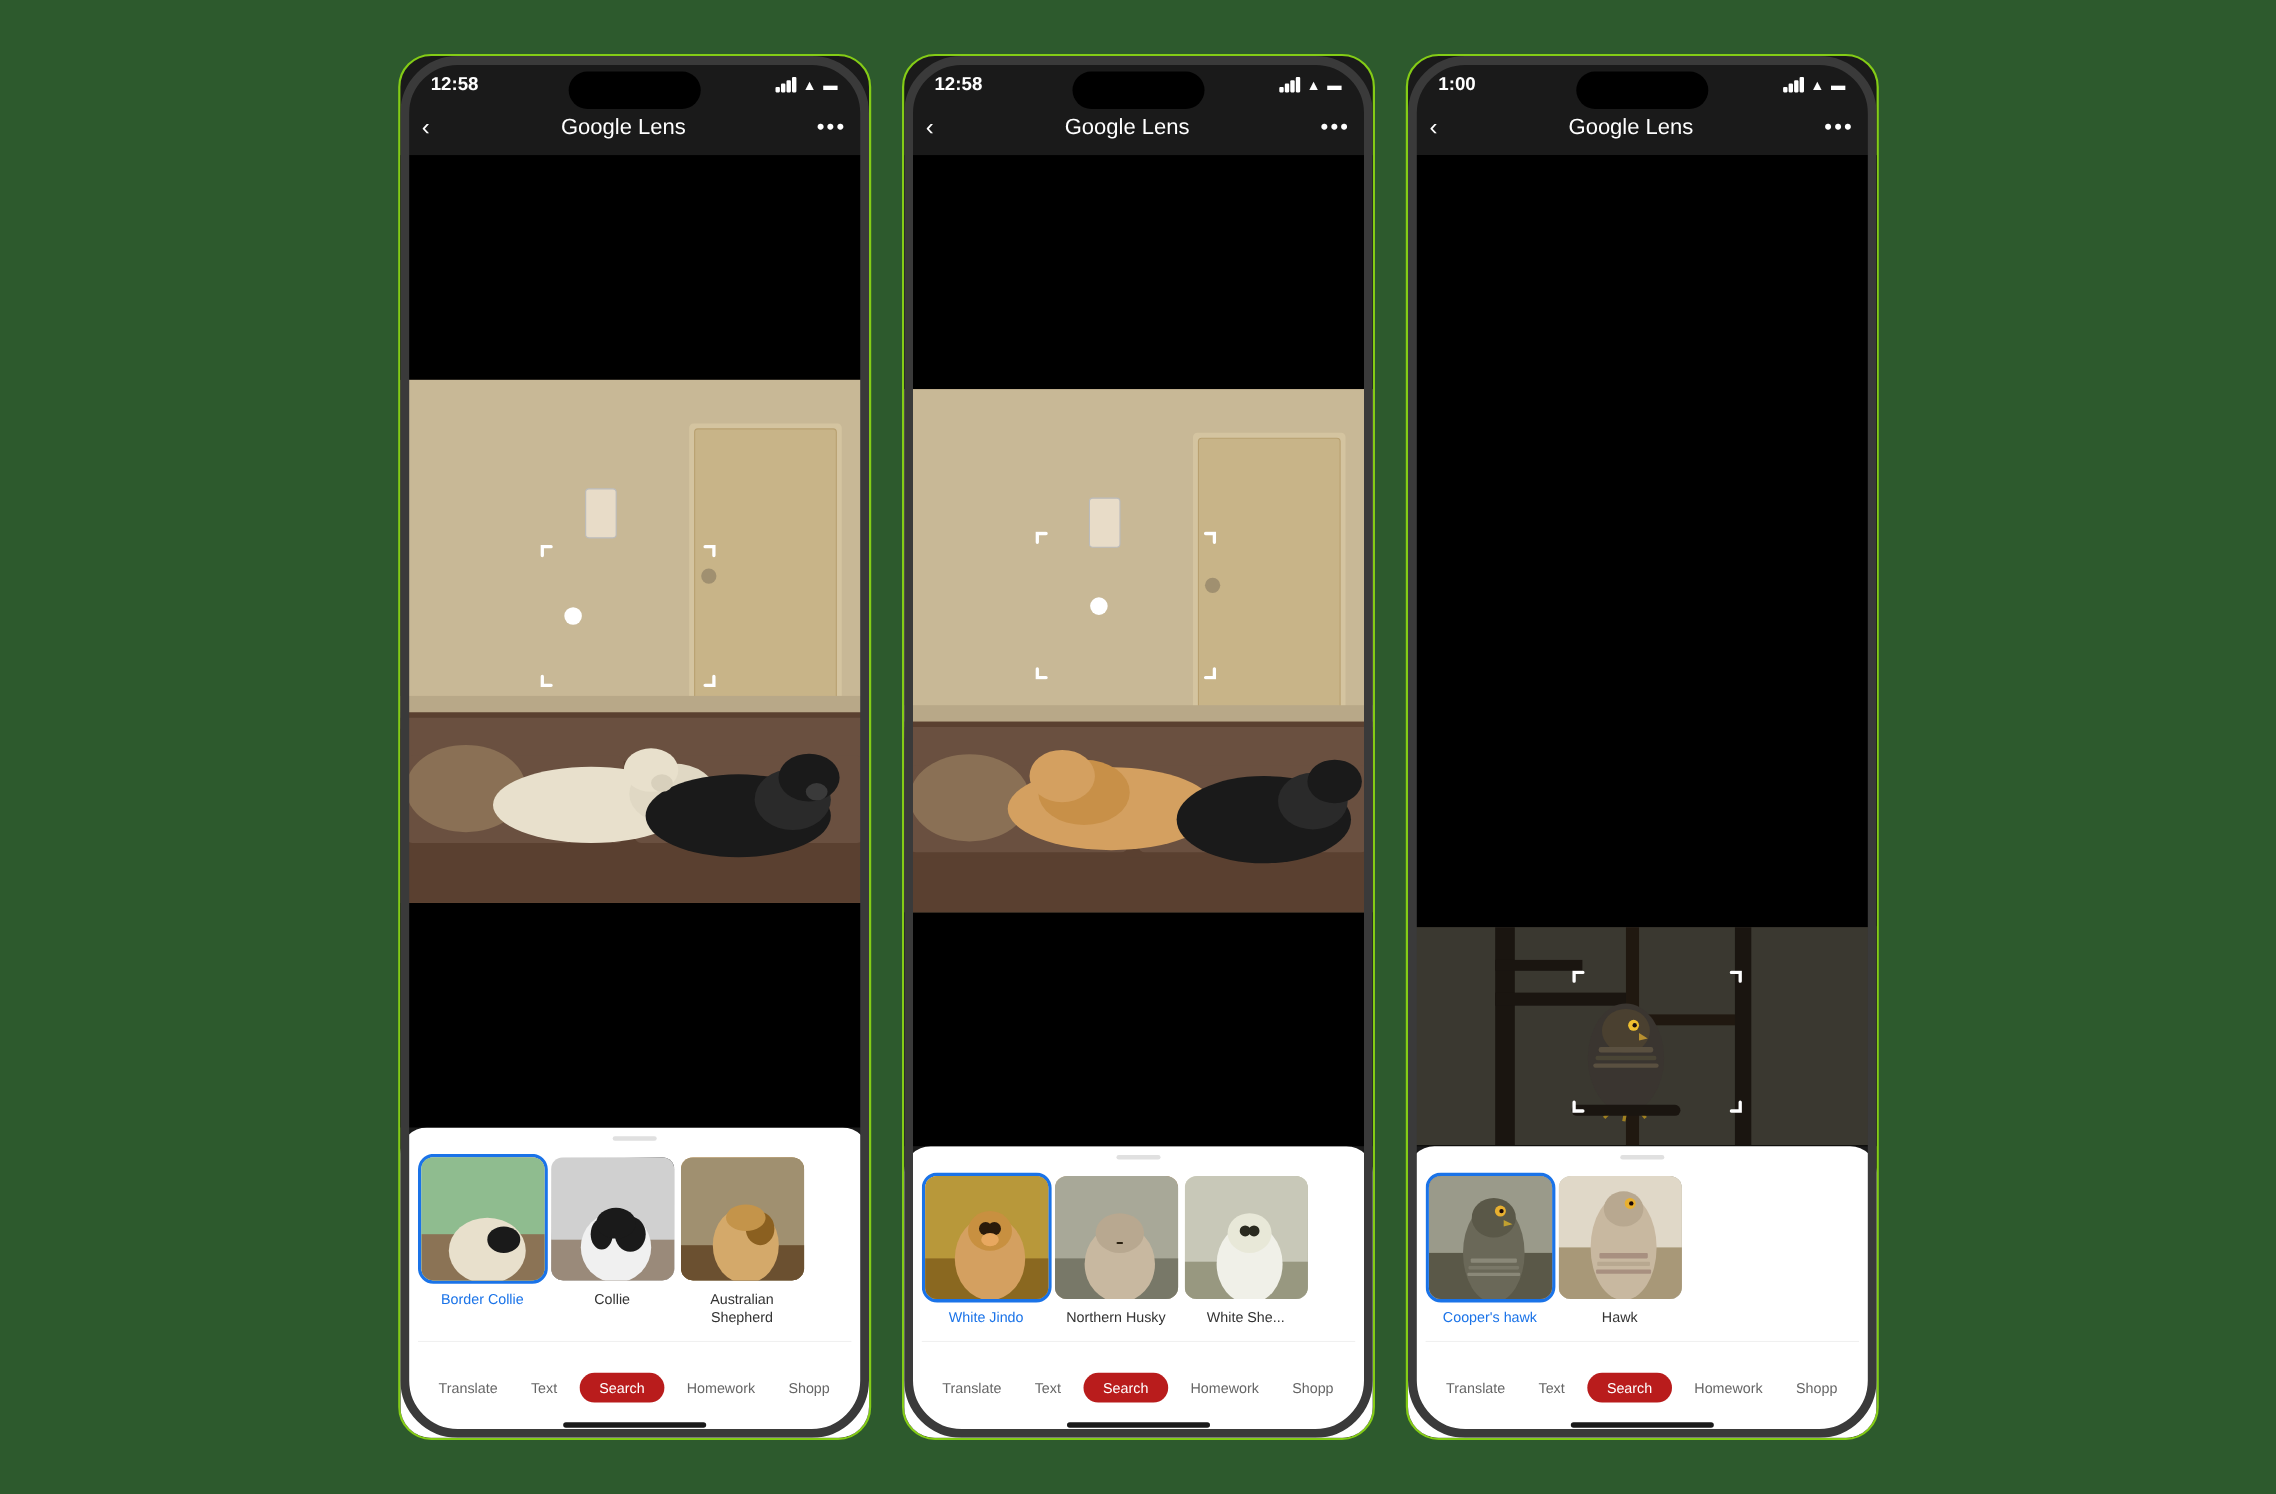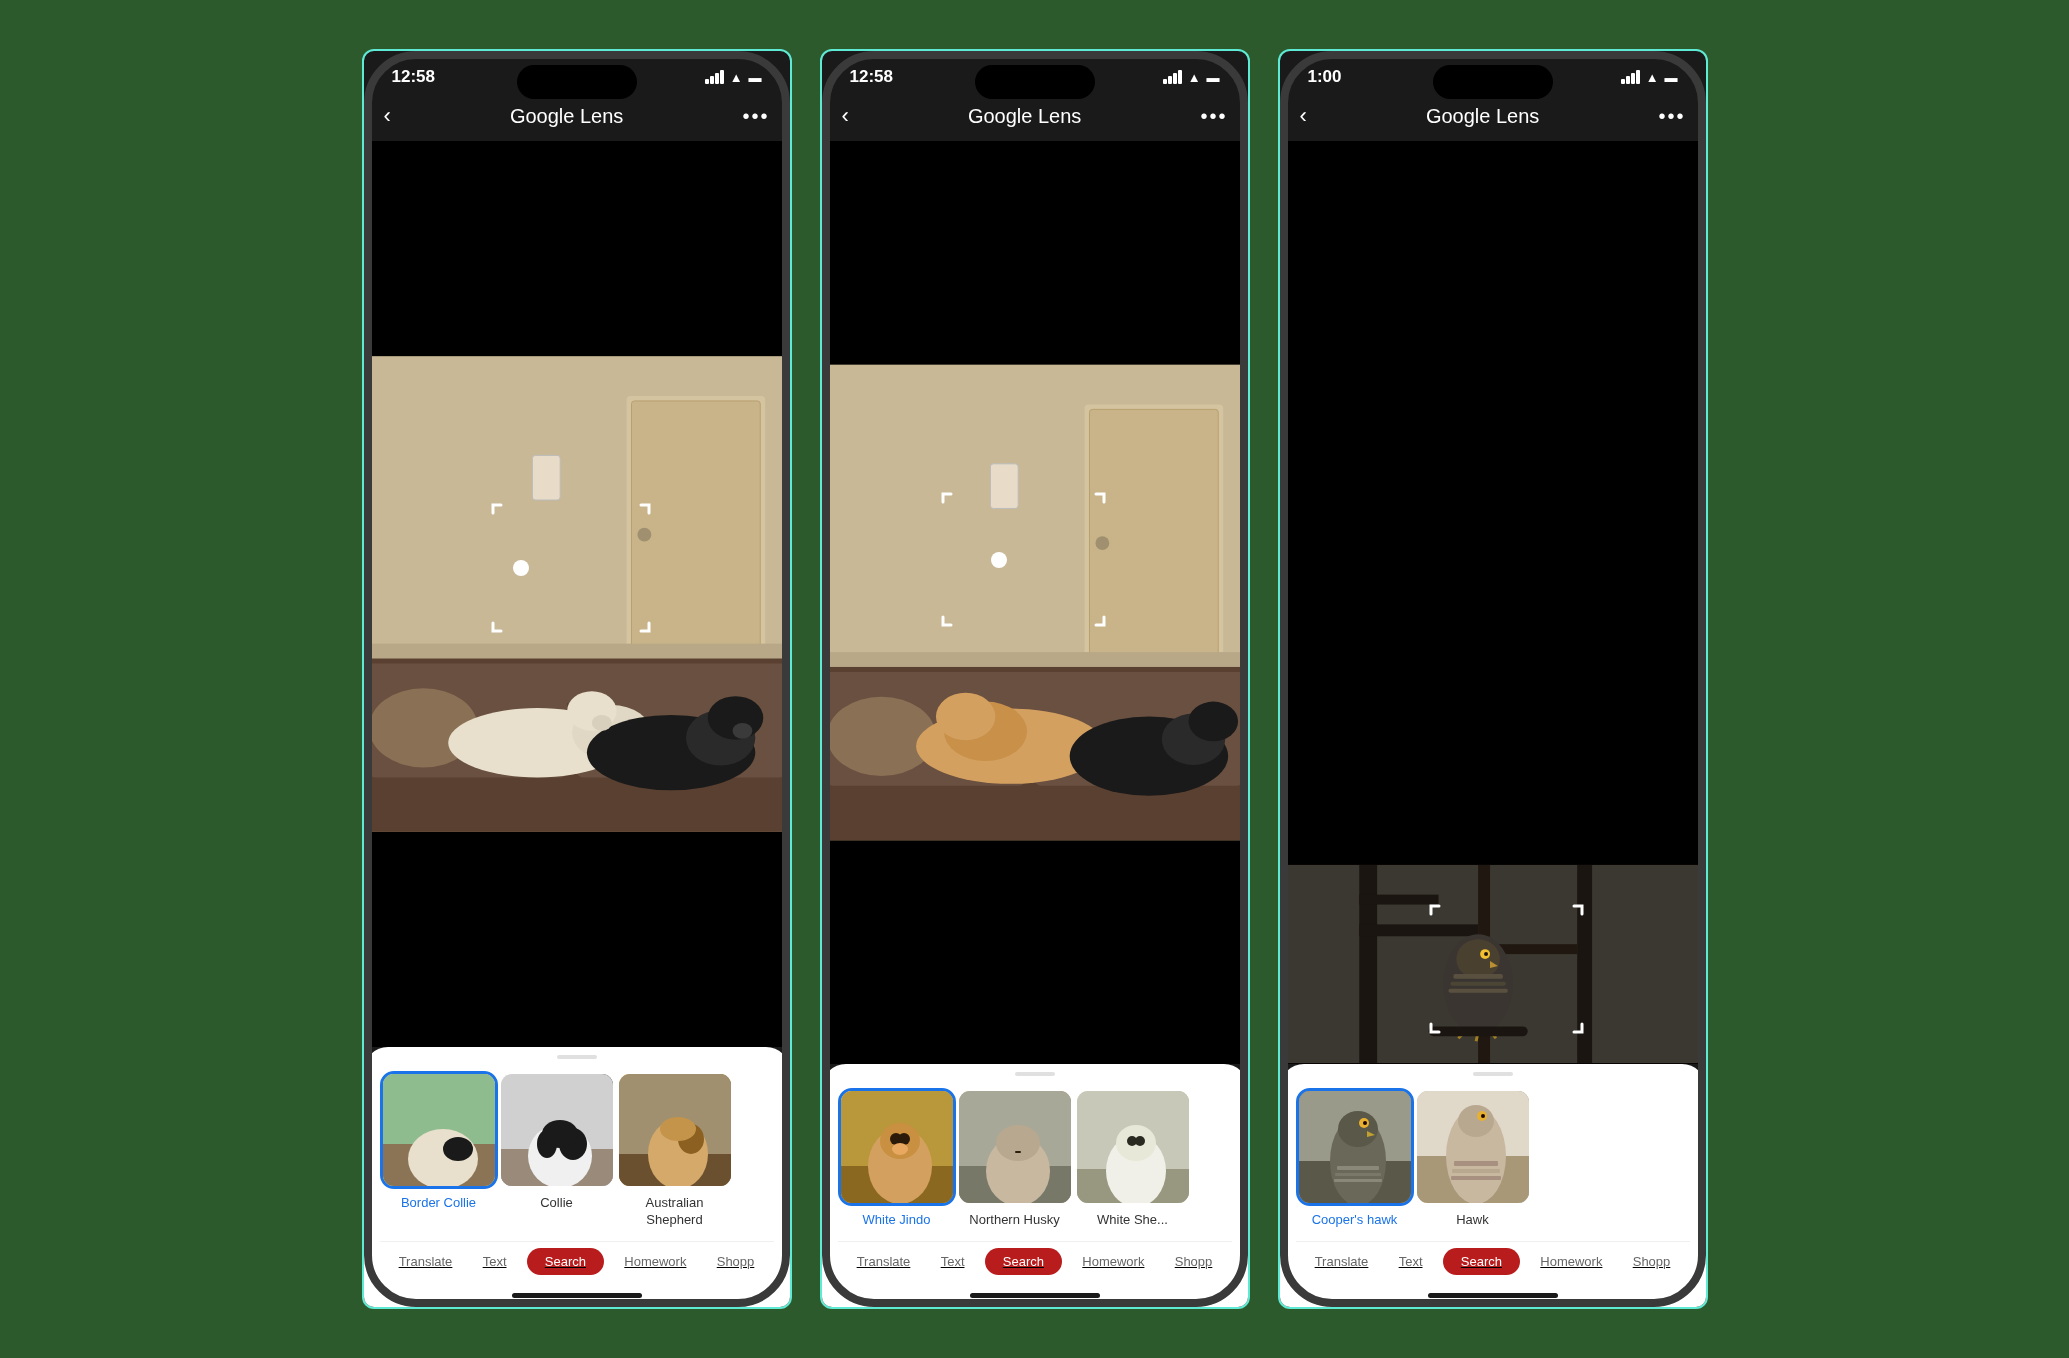--- a/index.html
+++ b/index.html
@@ -18,22 +18,22 @@
       display: flex;
       gap: 28px;
       align-items: center;
       justify-content: center;
     }
 
     .phone {
       width: 430px;
       height: 1260px;
       background: #1a1a1a;
-      border-radius: 12px;
-      border: 2px solid #5eead4;
+      border-radius: 30px;
+      border: 2px solid #84cc16;
       position: relative;
       overflow: hidden;
       display: flex;
       flex-direction: column;
     }
 
     
     .phone::before {
       content: '';
       position: absolute;
@@ -203,24 +203,23 @@
 
     .result-label.selected-label {
       color: #1a73e8;
       font-weight: 500;
     }
 
     .bottom-tabs {
       display: flex;
       justify-content: space-around;
       align-items: center;
-      padding: 6px 4px 8px;
+      padding: 28px 4px 8px;
       border-top: 1px solid #f0f0f0;
       gap: 0;
-      text-decoration: underline;
     }
 
     .tab-item {
       display: flex;
       flex-direction: column;
       align-items: center;
       gap: 2px;
       font-size: 13px;
       color: #666;
       padding: 4px 10px;

